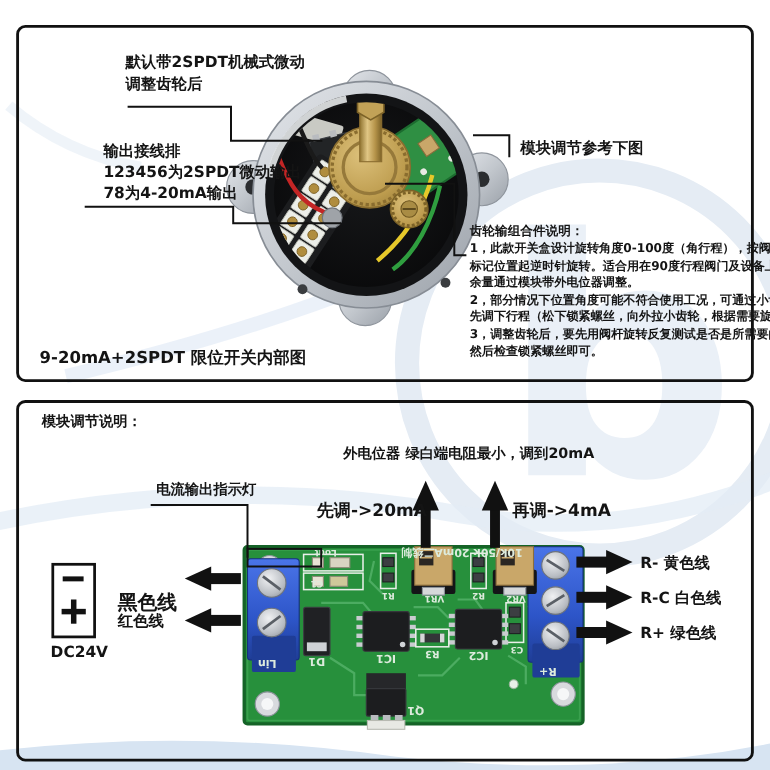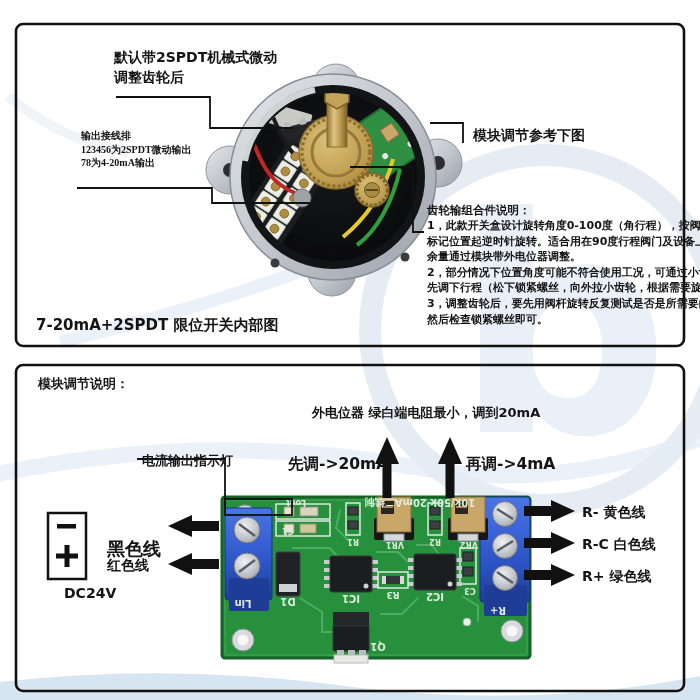--- a/index.html
+++ b/index.html
@@ -342,52 +342,52 @@
     <rect x="56" y="553.5" width="22" height="5" fill="#111"></rect>
     <rect x="64.5" y="545" width="5" height="22" fill="#111"></rect>
   </g>
 </svg>
 
 <div class="lbl lines" style="left:114px;top:47px;font-size:14px;">
   <div>默认带2SPDT机械式微动</div>
   <div>调整齿轮后</div>
 </div>
 
-<div class="lbl lines" style="left:81px;top:129px;font-size:10px;line-height:1.36;font-family:Liberation Serif, serif;">
+<div class="lbl lines" style="left:94px;top:129px;font-size:14px;line-height:1.36;">
   <div>输出接线排</div>
   <div>123456为2SPDT微动输出</div>
   <div>78为4-20mA输出</div>
 </div>
 
 <div class="lbl" style="left:473px;top:125px;font-size:14px;">模块调节参考下图</div>
 
 <div class="lbl" style="left:427px;top:202px;font-size:11.5px;">齿轮输组合件说明：</div>
 <div class="lbl lines" style="left:427px;top:218px;font-size:11px;line-height:15.6px;font-weight:bold;">
   <div>1，此款开关盒设计旋转角度0-100度（角行程），按阀杆红色</div>
   <div>标记位置起逆时针旋转。适合用在90度行程阀门及设备上。</div>
   <div>余量通过模块带外电位器调整。</div>
   <div>2，部分情况下位置角度可能不符合使用工况，可通过小齿轮预</div>
   <div>先调下行程（松下锁紧螺丝，向外拉小齿轮，根据需要旋转调整）</div>
   <div>3，调整齿轮后，要先用阀杆旋转反复测试是否是所需要的，</div>
   <div>然后检查锁紧螺丝即可。</div>
 </div>
 
-<div class="lbl" style="left:36px;top:315px;font-size:15px;">7-20mA+2SPDT 限位开关内部图</div>
+<div class="lbl" style="left:36px;top:315px;font-size:15px;">9-20mA+2SPDT 限位开关内部图</div>
 
 <div class="lbl" style="left:38px;top:375px;font-size:13px;">模块调节说明：</div>
 
 <div class="lbl lines" style="left:312px;top:405px;font-size:13px;line-height:16px;">
   <div>外电位器 绿白端电阻最小，调到20mA</div>
 </div>
 
-<div class="lbl" style="left:142px;top:452px;font-size:13px;">电流输出指示灯</div>
+<div class="lbl" style="left:142px;top:437px;font-size:13px;">电流输出指示灯</div>
 
 <div class="lbl" style="left:288px;top:453px;font-size:15.5px;">先调-&gt;20mA</div>
 <div class="lbl" style="left:466px;top:453px;font-size:15.5px;text-align:center;">再调-&gt;4mA</div>
 
-<div class="lbl" style="left:46px;top:583px;font-size:14px;margin-left:18px;">DC24V</div>
+<div class="lbl" style="left:46px;top:583px;font-size:14px;">DC24V</div>
 
 <div class="lbl" style="left:107px;top:536px;font-size:18px;">黑色线</div>
 <div class="lbl" style="left:107px;top:555px;font-size:14px;">红色线</div>
 
 <div class="lbl" style="left:582px;top:502px;font-size:14px;">R-  黄色线</div>
 <div class="lbl" style="left:582px;top:534px;font-size:14px;">R-C  白色线</div>
 <div class="lbl" style="left:582px;top:566px;font-size:14px;">R+  绿色线</div>
 
 </body></html>

